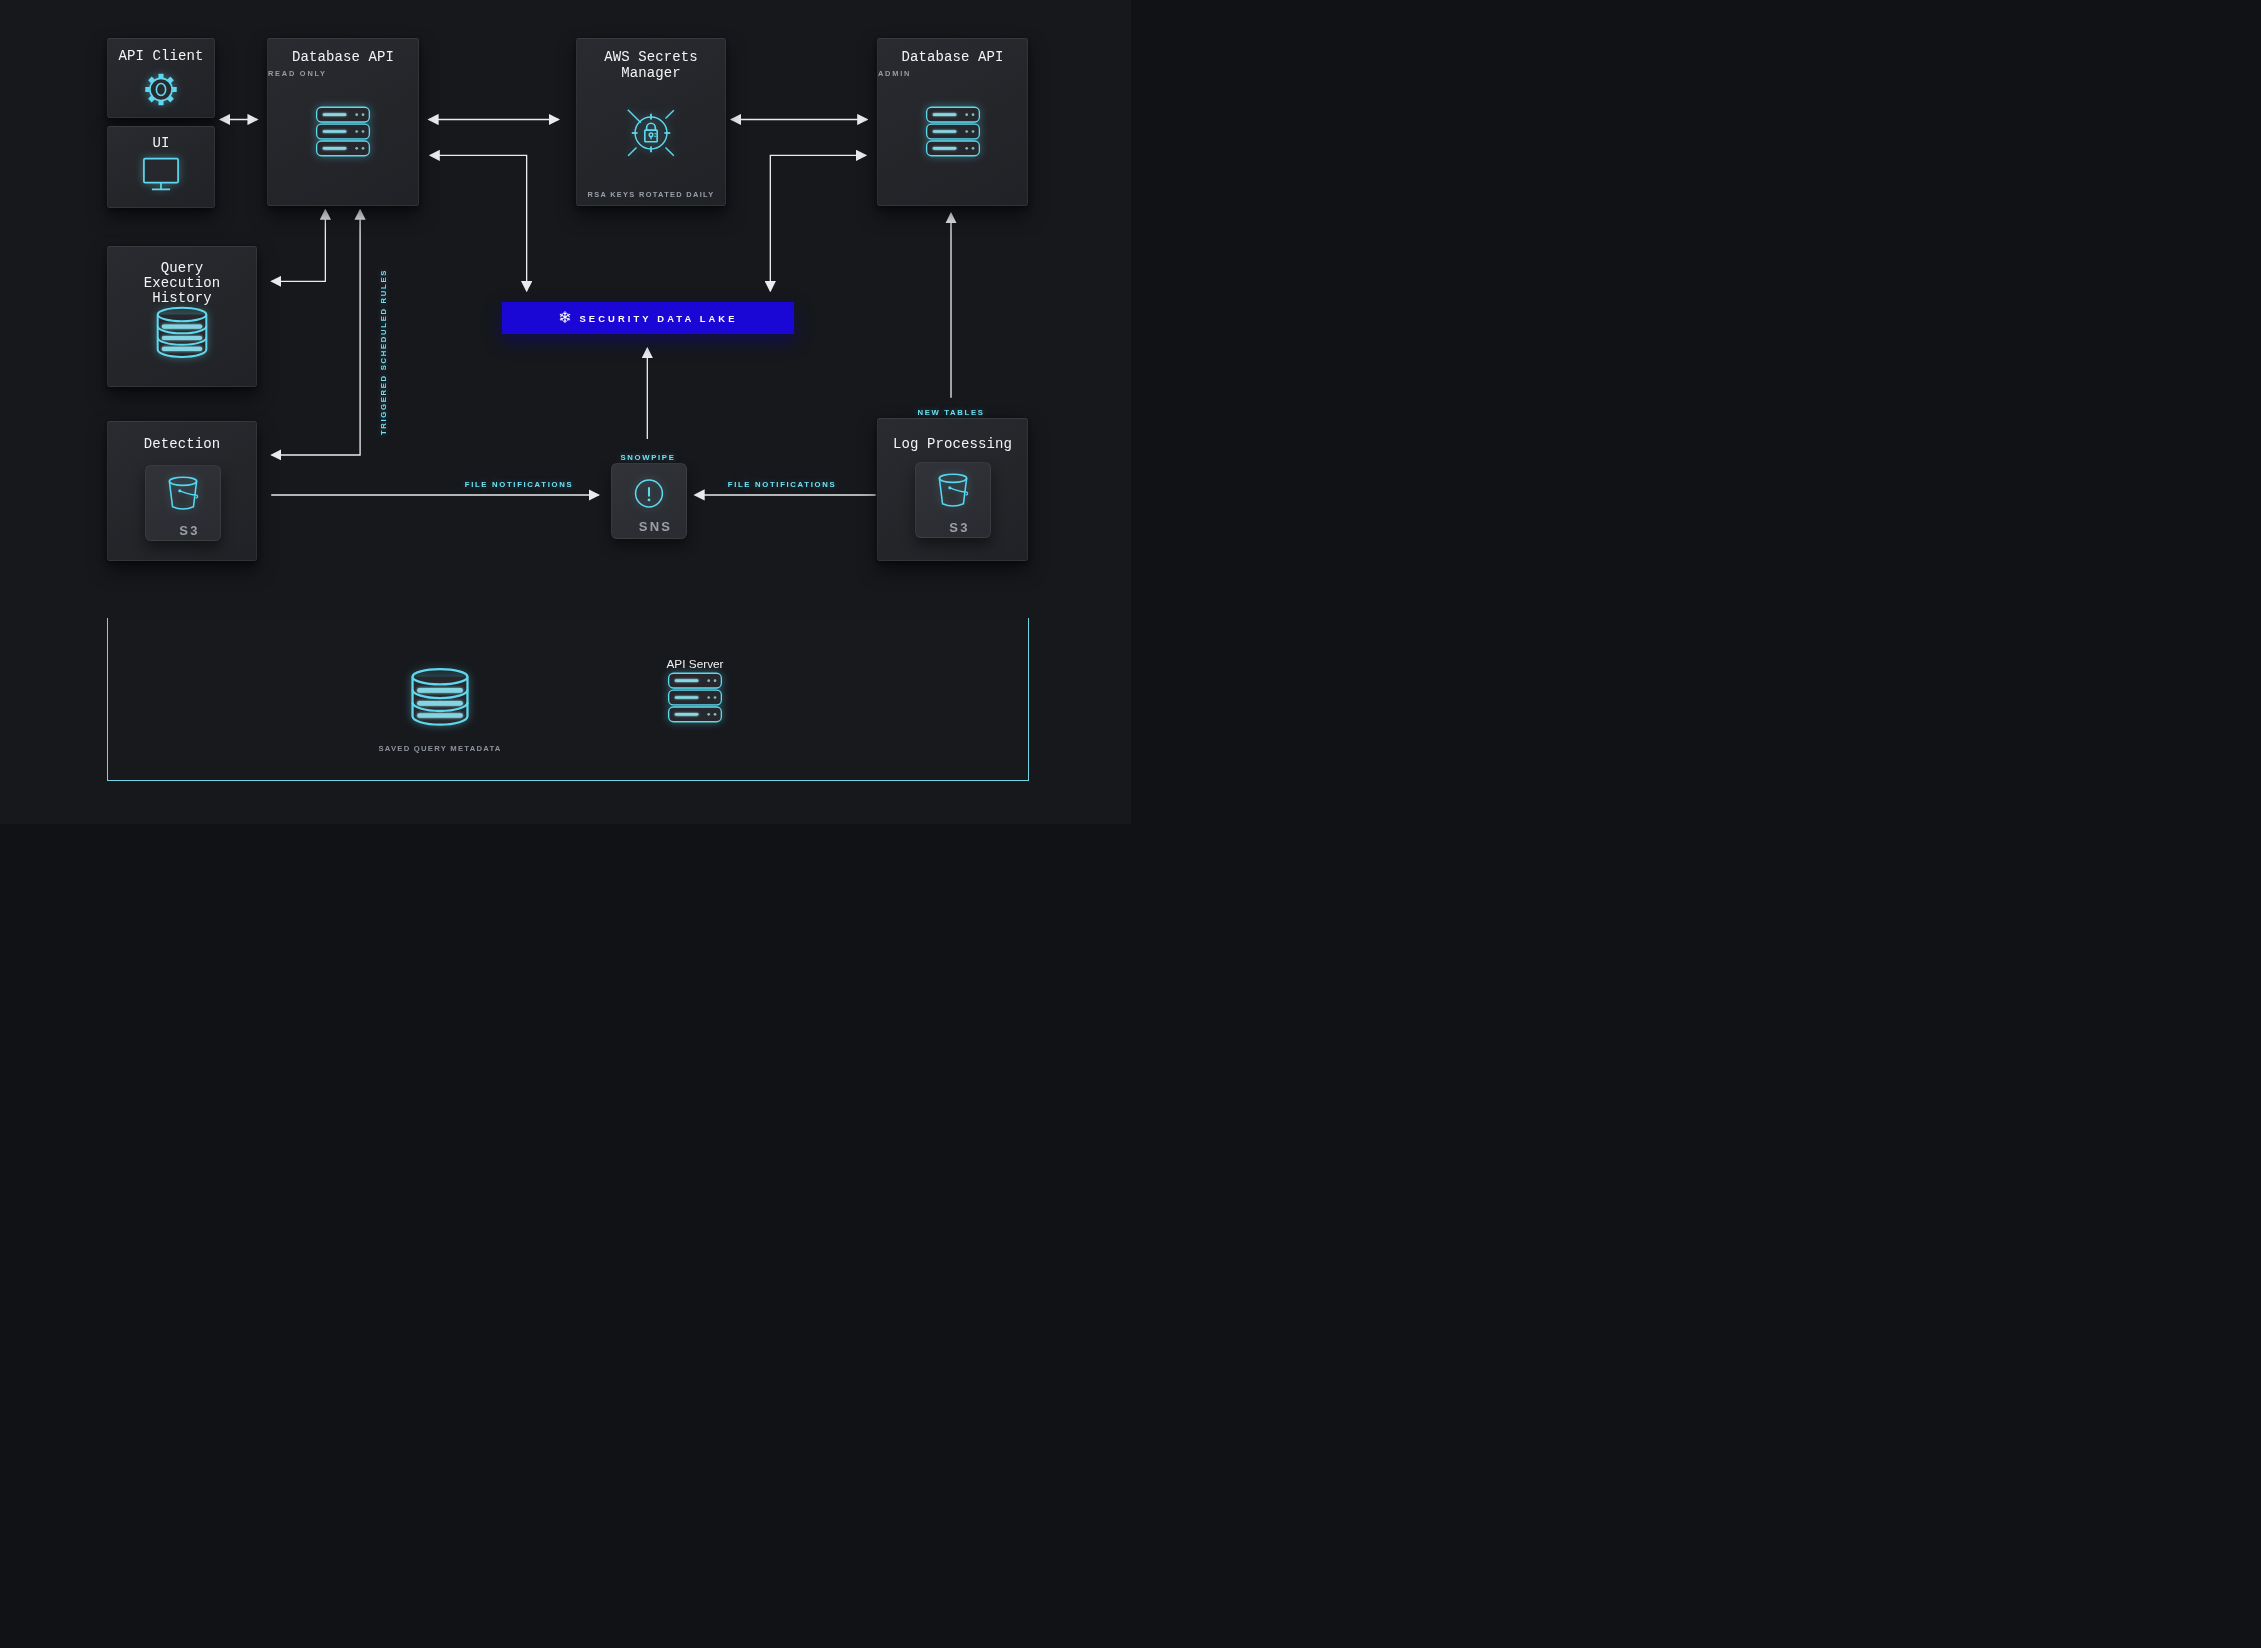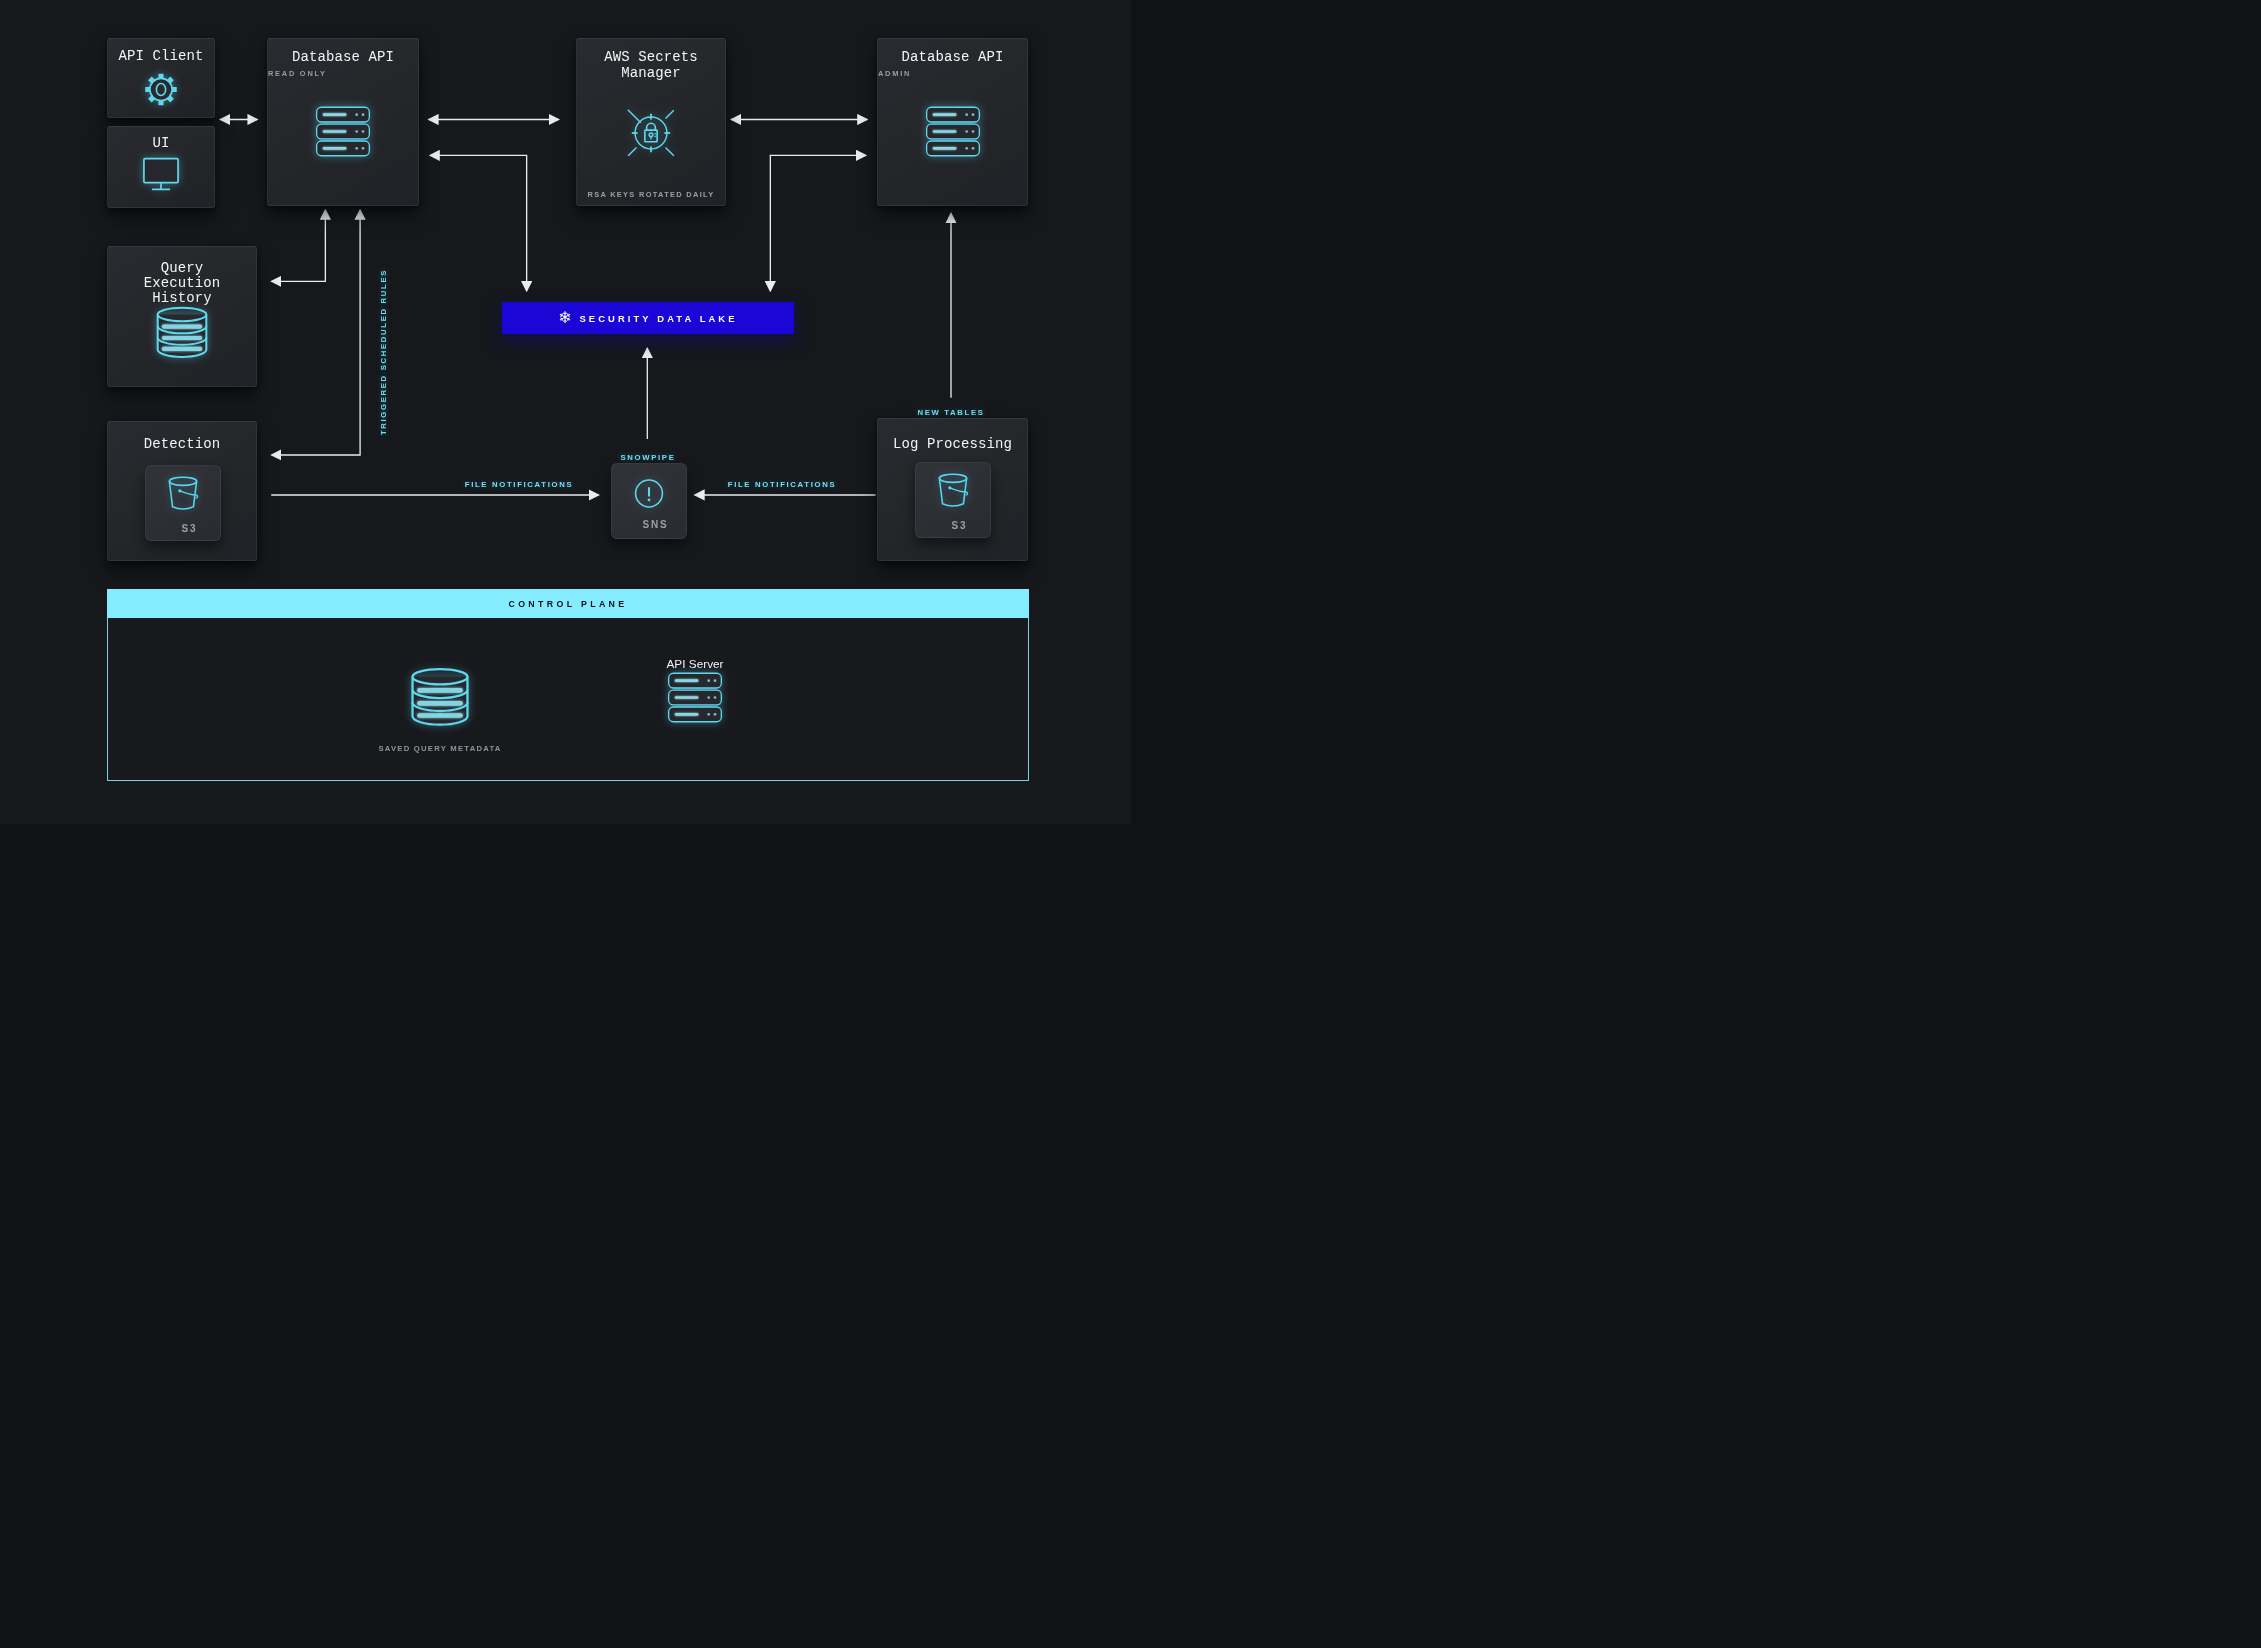--- a/index.html
+++ b/index.html
@@ -30,21 +30,21 @@
   }
   .icon{position:absolute;left:50%;transform:translateX(-50%);filter:drop-shadow(0 0 4.1px rgba(95,216,238,.40));}
   .card{
     position:absolute;border-radius:5.9px;
     background:linear-gradient(150deg,#313338 0%,#292b30 100%);
     border:0.6px solid rgba(255,255,255,.06);
     box-shadow:0 7px 13px rgba(0,0,0,.45);
   }
   .badge{
     position:absolute;left:13px;right:0;text-align:center;
-    color:#9aa0a8;font-size:10px;font-weight:600;letter-spacing:.18em;
+    color:#9aa0a8;font-size:13px;font-weight:600;letter-spacing:.18em;
   }
   .cyan-label{
     position:absolute;transform:translate(-50%,-50%);white-space:nowrap;
     color:#6ee1f5;font-size:7.7px;font-weight:700;letter-spacing:.22em;
     text-shadow:0 0 5.9px rgba(110,225,245,.35);
     margin-top:6px;
   }
   #datalake{
     position:absolute;left:502px;top:302px;width:292px;height:32px;
     background:#1a07d6;display:flex;align-items:center;justify-content:center;gap:7.7px;
@@ -306,21 +306,20 @@
       </span>
       <div class="badge" style="top:57px">S3</div>
     </div>
   </div>
 
   <div id="trig-label">TRIGGERED SCHEDULED RULES</div>
   <div class="cyan-label" style="left:519px;top:478px">FILE NOTIFICATIONS</div>
   <div class="cyan-label" style="left:782px;top:478px">FILE NOTIFICATIONS</div>
 
   <div id="control">
-    <div class="banner">CONTROL PLANE</div>
     <div class="cbody"></div>
   </div>
 
   <span class="icon" style="left:440px;top:666px">
     <svg viewBox="-45 -40 90 80" width="69" height="61">
       <g stroke="#5fd8ee" stroke-width="3" fill="none">
         <path d="M -36 -26 L -36 26 A 36 11 0 0 0 36 26 L 36 -26" fill="#26282d"></path>
         <g stroke="#8fe7f5" stroke-width="6" stroke-linecap="round" filter="url(#fglow)" opacity=".9">
           <line x1="-27" y1="-8" x2="27" y2="-8"></line>
             <line x1="-27" y1="9" x2="27" y2="9"></line>

